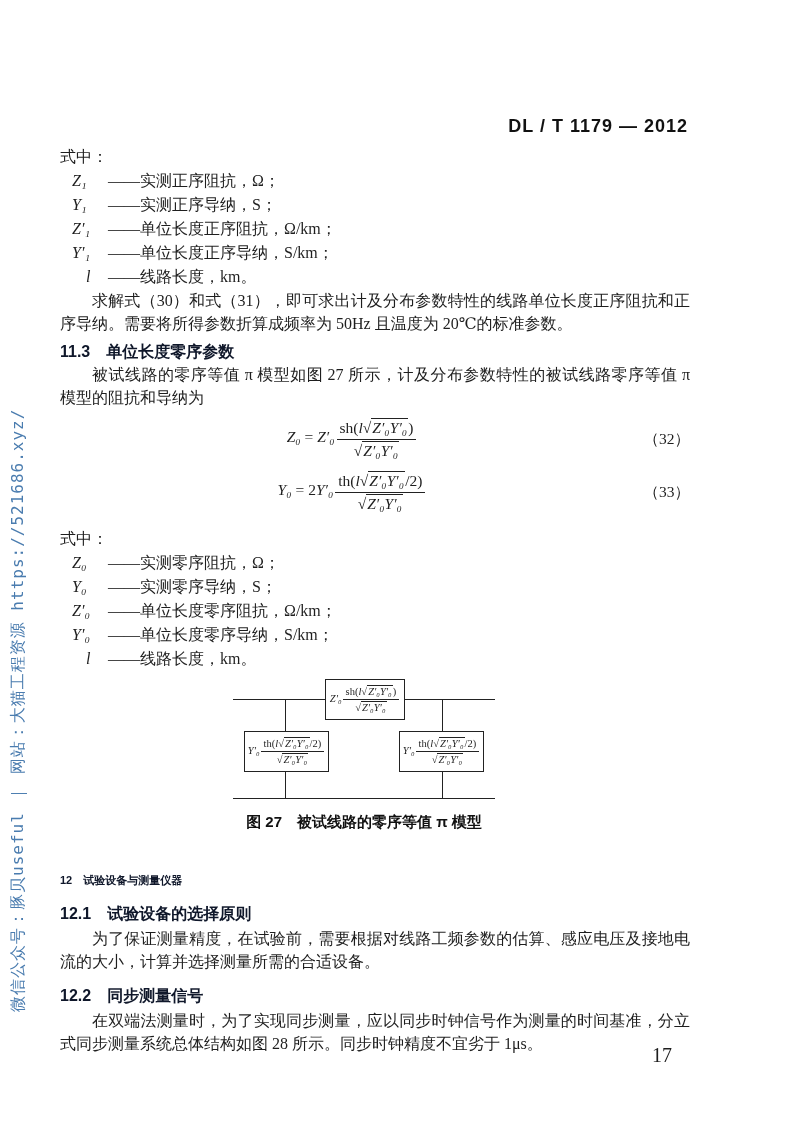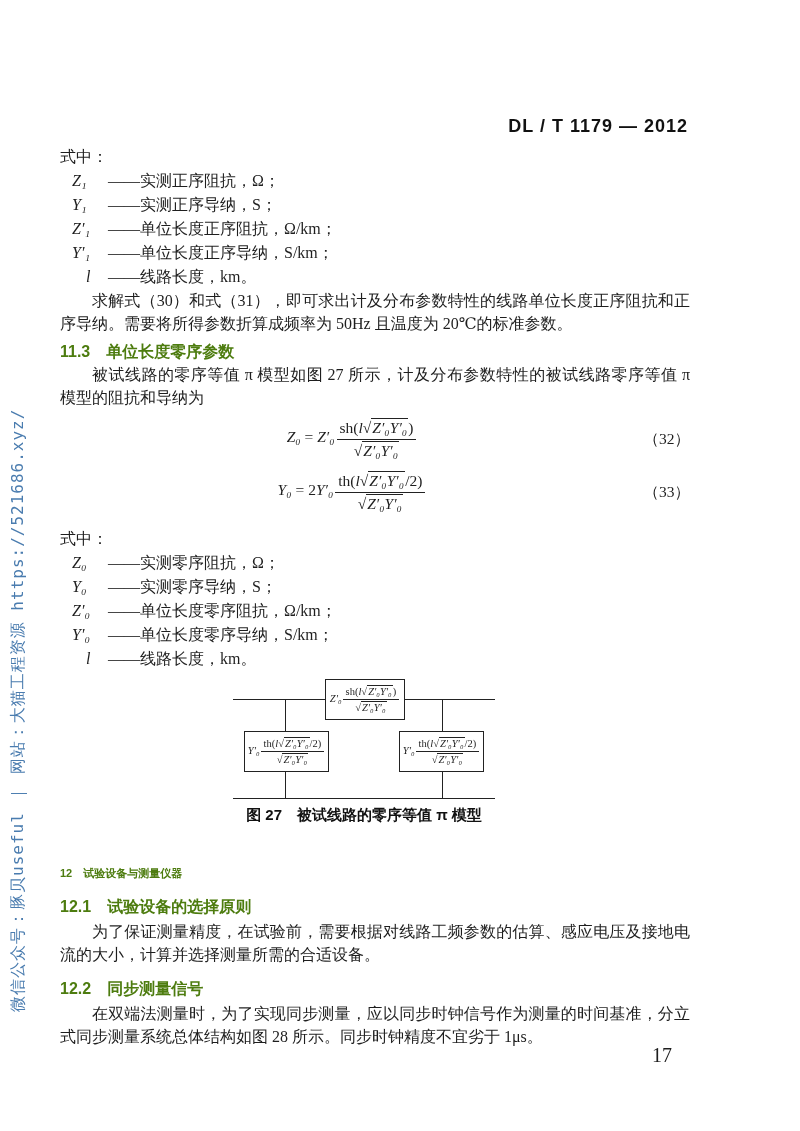--- a/index.html
+++ b/index.html
@@ -20,21 +20,21 @@
   .para { font-size:16px; line-height:23px; text-align:justify; text-indent:2em; }
   .lead { margin-top:9px; font-size:16px; line-height:24px; }
 
   .def-row { display:flex; font-size:16px; line-height:24px; }
   .def-sym { width:48px; padding-left:12px; font-style:italic; flex:none;font-family:Liberation Serif, serif; }
   .def-sym.sym-l { padding-left:26px; }
   .def-text { flex:1; }
 
   .heading {
     font-family:"Liberation Sans","DejaVu Sans",sans-serif;
-    font-weight:bold; font-size:16px; line-height:22px; color:#4d7c0f;
+    font-weight:bold; font-size:16px; line-height:22px; color:#0f172a;
   }
   .h-sub { margin-top:6px; }
   .h-chap { margin-top:37px; font-size:11px; }
   .h-after { margin-top:12px; }
 
   .eq-row { display:flex; align-items:center; margin:7px 0; min-height:46px;gap:29px; }
   .eq-body { flex:1; text-align:center; font-size:15.5px; padding-left:40px; }
   .eq-num { width:56px; text-align:right; font-size:15.5px; flex:none; }
 
   .sym { font-style:italic; }
@@ -52,21 +52,21 @@
   .conn { position:absolute; width:1px; background:#222; }
   .fbox {
     position:absolute; border:1px solid #222; background:#fff;
     display:flex; align-items:center; justify-content:center; line-height:1.2;
   }
   .fbox .fr { margin:0 1px; }
   .fbox-top { left:92px; top:0; width:80px; height:41px; }
   .fbox-l { left:11px; top:52px; width:85px; height:41px; }
   .fbox-r { left:166px; top:52px; width:85px; height:41px; }
   .fig-caption {
-    margin-top:7px; text-align:center; font-family:"Liberation Sans","DejaVu Sans",sans-serif;
+    margin-top:14px; text-align:center; font-family:"Liberation Sans","DejaVu Sans",sans-serif;
     font-weight:bold; font-size:15px; color:#111;
   }
 
   .p-after-fig { margin-top:16px; }
   .p-body { margin-top:2px; }
 
   .page-number { position:absolute; left:652px; top:1044px; font-size:20px; }
 
   .watermark {
     position:absolute; top:1012px; left:8px; white-space:nowrap;

